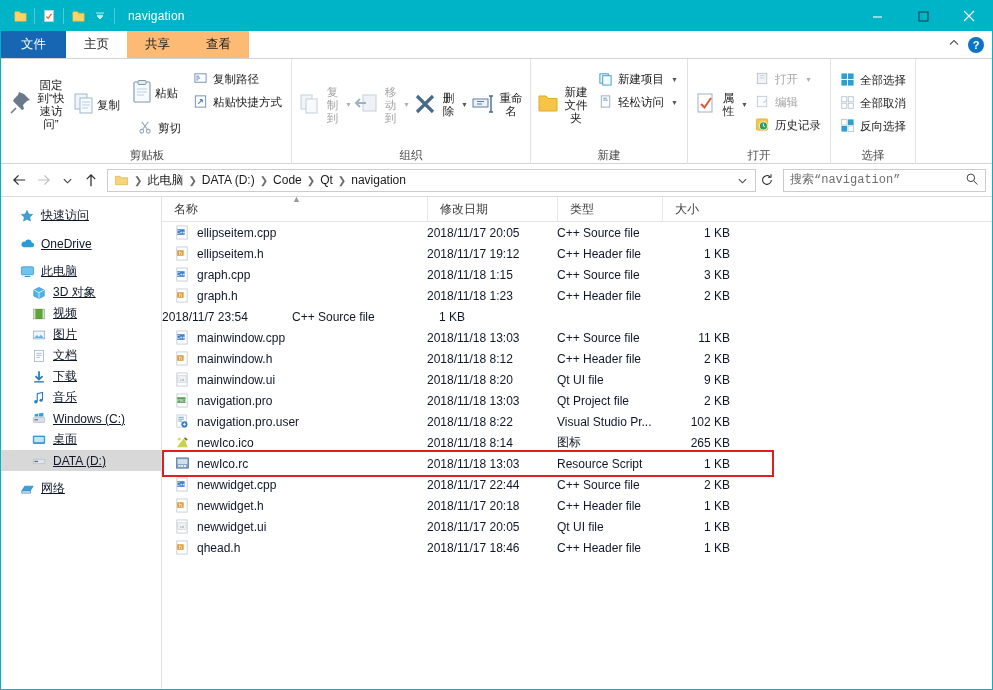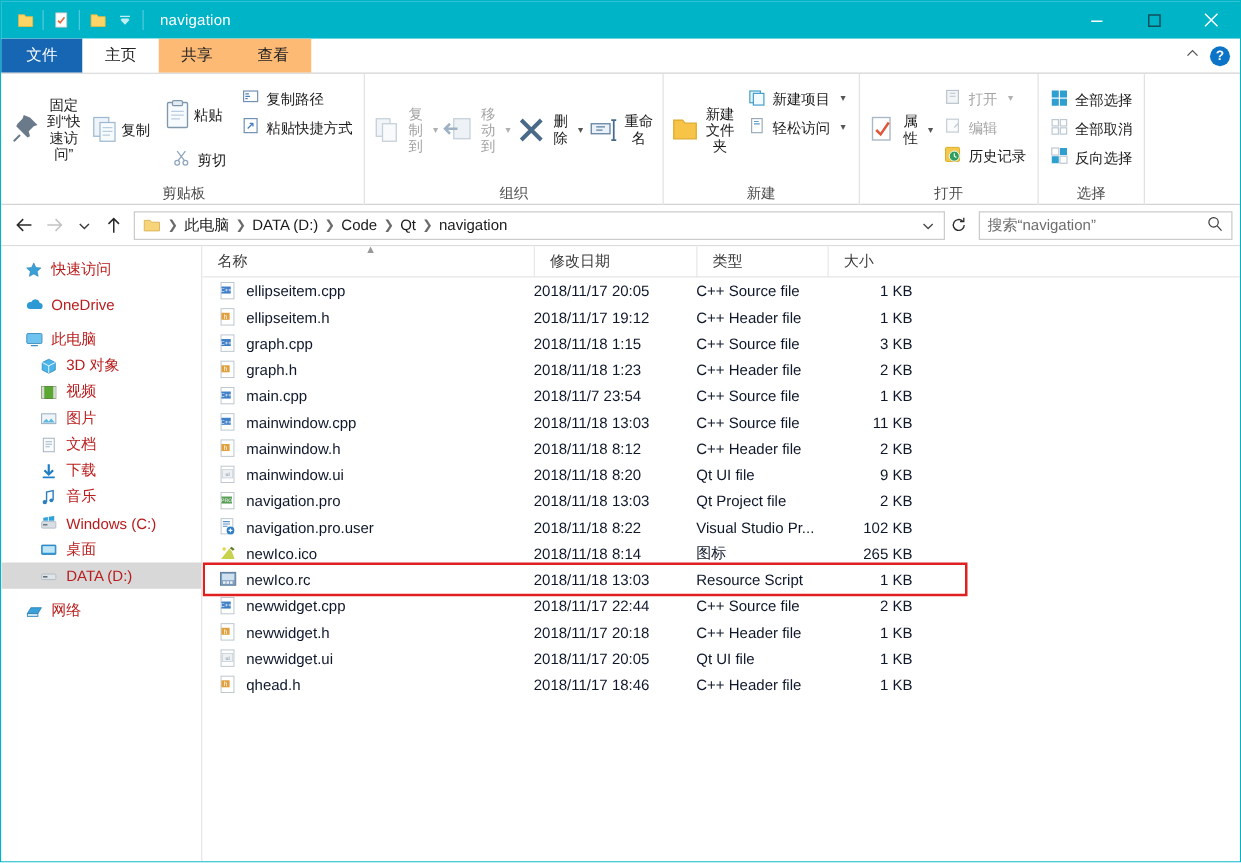--- a/index.html
+++ b/index.html
@@ -141,38 +141,38 @@
   .crumb-sep { color: #6b6b6b; font-size: 10px; padding: 0 1px; }
   .crumb-drop { margin-left: auto; display:flex; align-items:center; padding:0 5px; color:#555; font-size: 8px;}
   .refresh { width: 22px; display:flex; align-items:center; justify-content:center; color:#333; font-size:13px;}
   .searchbox {
     width: 203px; height: 23px; margin-left: 5px;
     border: 1px solid #cccccc; background: #ffffff;
     display: flex; align-items: center; padding: 0 6px;
   }
   .searchbox input {
     flex: 1; border: none; outline: none;
-    font-family: Liberation Sans, sans-serif; font-size: 12px; color: #6e6e6e;
+    font-family: Liberation Mono, monospace; font-size: 12px; color: #6e6e6e;
     background: transparent;
   }
   .searchbox input::placeholder { color: #6e6e6e; }
 
   
   .main { flex: 1; display: flex; overflow: hidden; border-top: 1px solid #dcdcdc; }
   .navpane {
     width: 161px; flex: 0 0 161px;
     background: #ffffff;
     border-right: 1px solid #e0e0e0;
     padding-top: 8px;
     overflow: hidden;
   }
   .navitem {
     height: 21px; display: flex; align-items: center;
-    gap: 6px; font-size: 12px; color: #b91c1c;
-    padding-left: 18px; white-space: nowrap;
+    gap: 6px; font-size: 12px; color: #0f172a;
+    padding-left: 18px; white-space: nowrap; text-decoration: underline;
   }
   .navitem.indent { padding-left: 30px; }
   .navitem.spaced { margin-top: 7px; }
   .navitem.selected { background: #d8d8d8; }
   .navicon { width: 16px; height: 16px; display: flex; align-items: center; justify-content: center; }
 
   
   .listpane { flex: 1; display: flex; flex-direction: column; overflow: hidden; background:#fff;}
   .colheader {
     height: 25px; flex: 0 0 25px;
@@ -802,30 +802,20 @@
                 </svg>
               </span>
             <span>graph.h</span>
           </div>
           <div class="cell c-date">2018/11/18 1:23</div>
           <div class="cell c-type">C++ Header file</div>
           <div class="cell c-size">2 KB</div>
         </div>
 
         <div class="row">
-          <div class="cell c-name">
-            <span class="ficon">
-                <svg width="14" height="15" viewBox="0 0 14 16">
-                  <rect x="1.5" y="1" width="11" height="14" fill="#fff" stroke="#b9c3cc" stroke-width=".8"></rect>
-                  <rect x="1.8" y="4.5" width="8" height="6" fill="#3f7fc8"></rect>
-                  <text x="5.8" y="9.4" font-size="5" fill="#fff" text-anchor="middle" font-family="Liberation Sans">C++</text>
-                </svg>
-              </span>
-            <span>main.cpp</span>
-          </div>
           <div class="cell c-date">2018/11/7 23:54</div>
           <div class="cell c-type">C++ Source file</div>
           <div class="cell c-size">1 KB</div>
         </div>
 
         <div class="row">
           <div class="cell c-name">
             <span class="ficon">
                 <svg width="14" height="15" viewBox="0 0 14 16">
                   <rect x="1.5" y="1" width="11" height="14" fill="#fff" stroke="#b9c3cc" stroke-width=".8"></rect>

